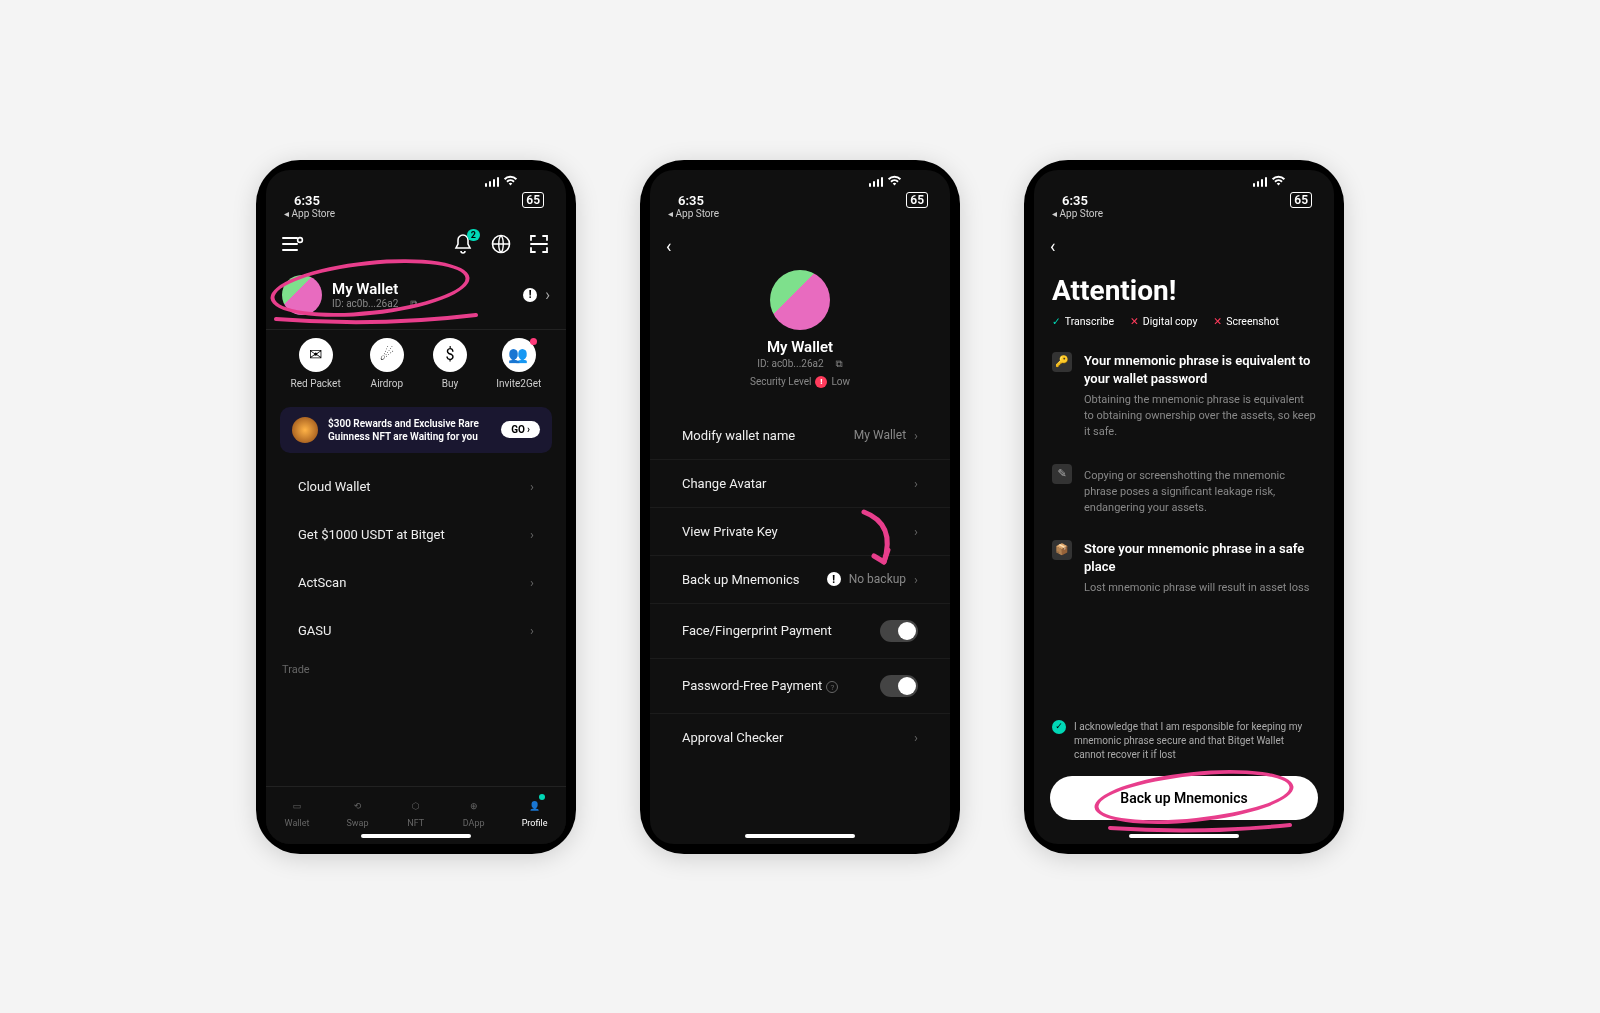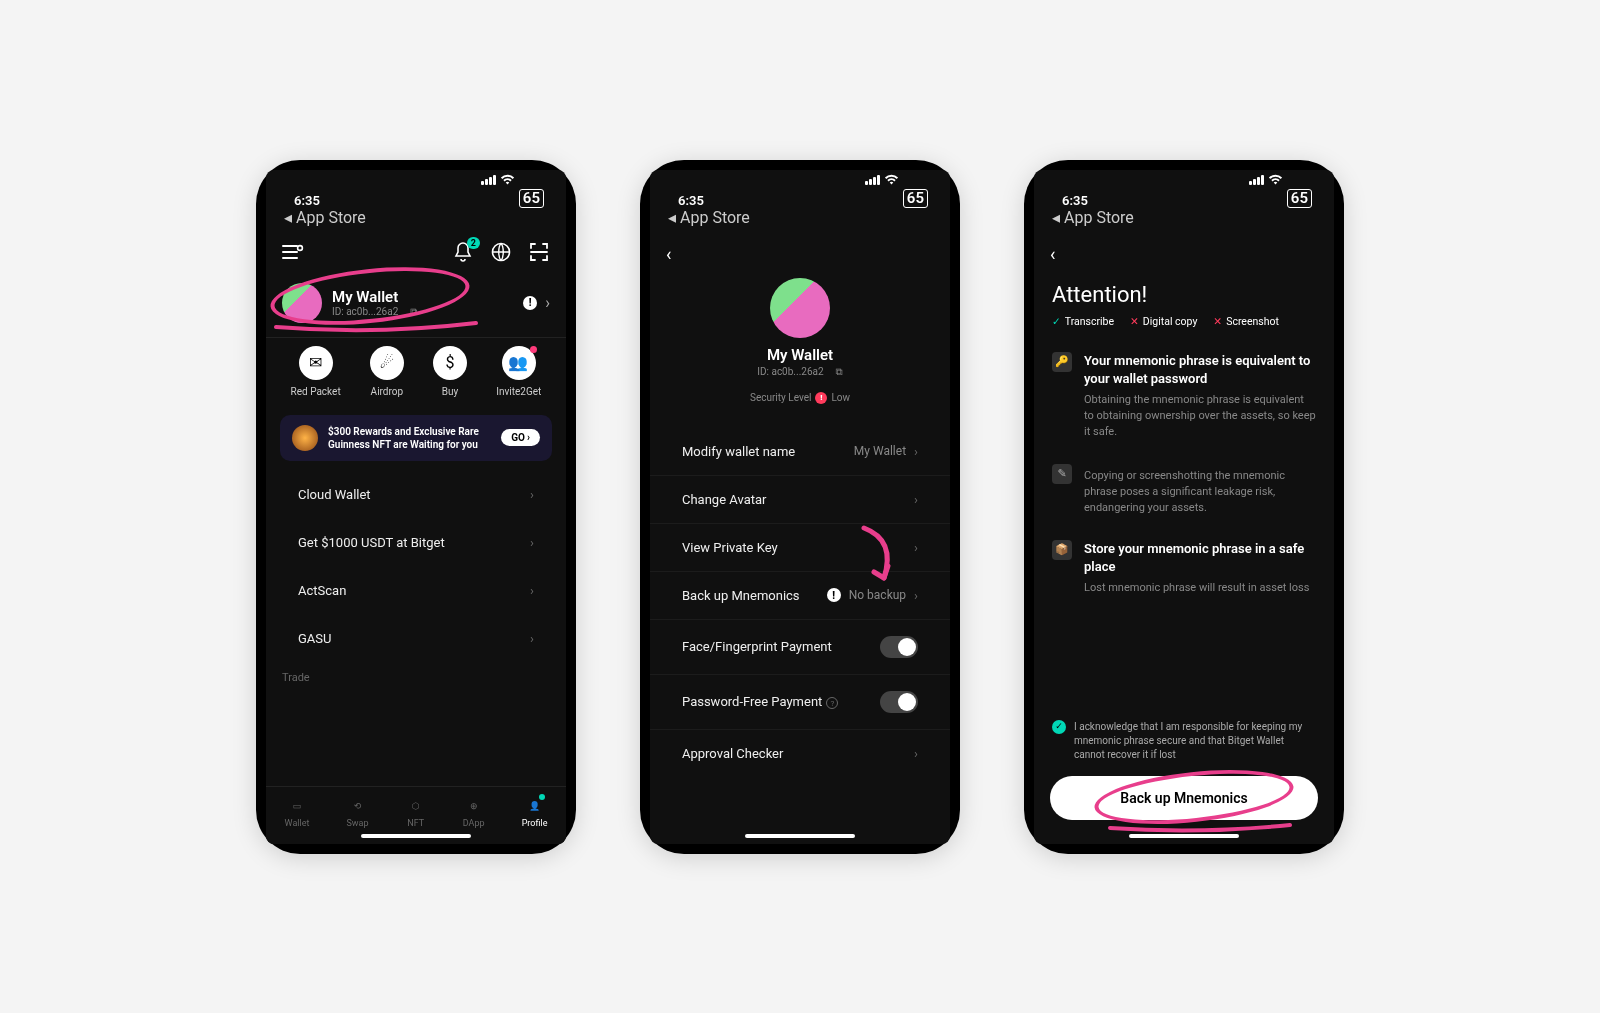--- a/index.html
+++ b/index.html
@@ -19,21 +19,21 @@
     background: #000;
     border-radius: 44px;
     padding: 10px;
     box-shadow: 0 4px 24px rgba(0,0,0,0.15);
     position: relative;
   }
   .screen {
     width: 100%;
     height: 100%;
     background: #101010;
-    border-radius: 8px;
+    border-radius: 24px;
     overflow: hidden;
     position: relative;
     color: #fff;
     display: flex;
     flex-direction: column;
   }
   
   .status-bar {
     height: 38px;
     display: flex;
@@ -42,22 +42,22 @@
     padding: 0 22px 0 28px;
     font-size: 13px;
     font-weight: 600;
   }
   .status-right { display: flex; align-items: center; gap: 4px; }
   .signal { display:inline-flex; gap:1.5px; align-items:flex-end; }
   .signal i { width:2.5px; background:#fff; border-radius:1px; }
   .signal i:nth-child(1){height:4px;} .signal i:nth-child(2){height:6px;}
   .signal i:nth-child(3){height:8px;} .signal i:nth-child(4){height:10px;}
   .battery { display:flex; align-items:center; gap:1px; font-size:10px; }
-  .battery-body { border:1px solid #fff; border-radius:3px; padding:1px 3px; line-height:1; font-size:15px;margin-top:36px; }
-  .breadcrumb-back { font-size: 16px; padding: 0 18px 6px 18px; color: #ccc; }
+  .battery-body { border:1px solid #fff; border-radius:3px; padding:1px 3px; line-height:1; font-size:12px;margin-top:36px; }
+  .breadcrumb-back { font-size: 10px; padding: 0 18px 6px 18px; color: #ccc; }
 
   
   .header-row {
     display:flex; align-items:center; justify-content:space-between;
     padding: 8px 16px 12px 16px;
   }
   .header-right { display:flex; gap:16px; align-items:center; position:relative; }
   .icon-btn { width:22px; height:22px; display:flex; align-items:center; justify-content:center; position:relative; }
   .badge {
     position:absolute; top:-4px; right:-6px;
@@ -110,30 +110,30 @@
   }
   .tab { display:flex; flex-direction:column; align-items:center; gap:2px; font-size:9px; color:#666; position:relative; }
   .tab.active { color:#fff; }
   .tab-ic { width:20px; height:20px; display:flex; align-items:center; justify-content:center; }
   .tab .teal-dot { position:absolute; top:-2px; right:2px; width:6px; height:6px; background:#01d8b6; border-radius:50%; }
   .home-indicator { position:absolute; bottom:6px; left:50%; transform:translateX(-50%); width:110px; height:4px; background:#fff; border-radius:3px; }
 
   
   .nav-back { padding:10px 16px 8px; font-size:18px; }
   .center-col { display:flex; flex-direction:column; align-items:center; padding:6px 0 14px; }
-  .sec-level { font-size:10px; color:#888; margin-top:14px; display:flex; align-items:center; gap:4px; }
+  .sec-level { font-size:10px; color:#888; margin-top:6px; display:flex; align-items:center; gap:4px; }
   .sec-dot { width:12px; height:12px; border-radius:50%; background:#ff3b5c; color:#fff; font-size:8px; font-weight:900; display:flex; align-items:center; justify-content:center; }
 
   .toggle { width:38px; height:22px; background:#444; border-radius:12px; position:relative; }
   .toggle::after { content:""; position:absolute; right:2px; top:2px; width:18px; height:18px; background:#fff; border-radius:50%; }
 
   .arrow-annot { position:absolute; pointer-events:none; }
 
   
-  .attention-title { font-size:22px; font-weight:400; padding:10px 18px 8px; }
+  .attention-title { font-size:28px; font-weight:700; padding:10px 18px 8px; }
   .rule-row { display:flex; gap:16px; padding:0 18px 14px; font-size:10.5px; }
   .rule { display:flex; align-items:center; gap:4px; }
   .ok { color:#01d8b6; } .no { color:#ff3b5c; }
   .info-block { display:flex; gap:12px; padding:10px 18px 14px; }
   .info-ic { width:20px; height:20px; flex-shrink:0; background:#333; border-radius:4px; display:flex; align-items:center; justify-content:center; font-size:11px; color:#aaa; }
   .info-title { font-size:13px; font-weight:600; line-height:1.4; }
   .info-desc { font-size:11px; color:#888; line-height:1.45; margin-top:4px; }
   .ack-row { display:flex; gap:8px; padding:12px 18px 10px; font-size:10px; color:#aaa; line-height:1.4; }
   .ack-check { width:14px; height:14px; background:#01d8b6; border-radius:50%; flex-shrink:0; display:flex; align-items:center; justify-content:center; color:#000; font-size:9px; }
   .primary-btn {

